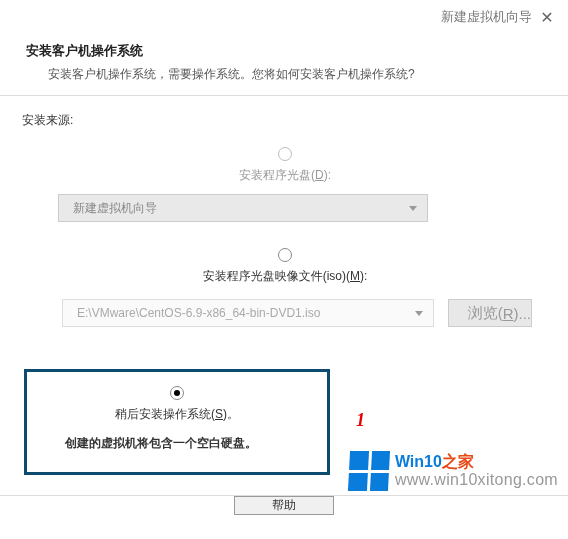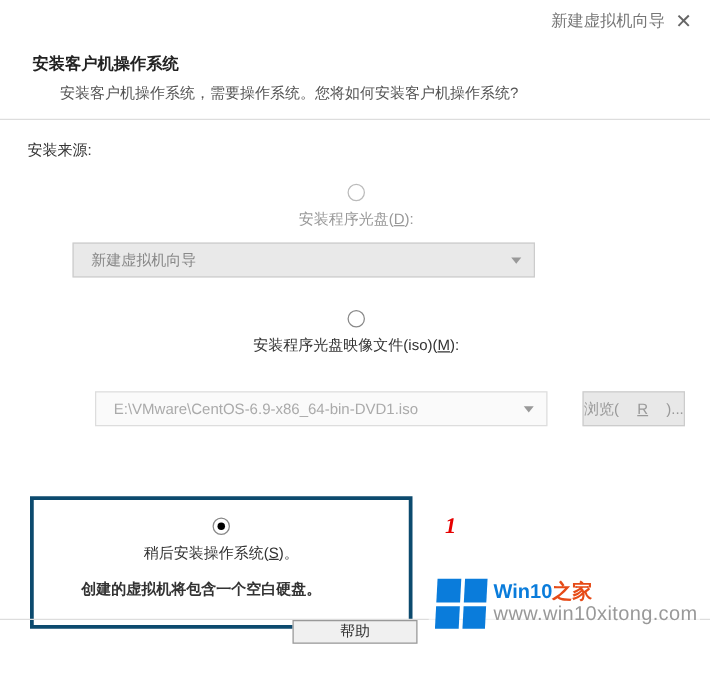--- a/index.html
+++ b/index.html
@@ -114,31 +114,31 @@
       border-left: 4px solid transparent;
       border-right: 4px solid transparent;
       border-top: 5px solid #999;
     }
     .iso-row {
       display: flex;
       align-items: center;
       gap: 10px;
       margin: 8px 0 38px 36px;
     }
-    .iso-row .dropdown { margin: 18px; width: 372px; }
+    .iso-row .dropdown { margin: 4px; width: 372px; }
     .browse-btn {
       width: 84px;
       height: 28px;
       background: #e8e8e8;
       border: 1px solid #ccc;
       color: #999;
-      font-size: 12px;
-      display: flex;
-      align-items: center;
-      justify-content: space-between;
+      font-size: 15px;
+      display: flex;
+      align-items: center;
+      justify-content: flex-end;
     }
     .red-box {
       border: 3px solid #0c4a6e;
       padding: 14px 16px 20px 16px;
       width: 306px;
       margin-left: 2px;
       position: relative;
     }
     .red-box .option-row { margin-bottom: 12px; }
     .sub-desc {
@@ -178,21 +178,21 @@
       display: flex;
       align-items: center;
       justify-content: center;
       font-size: 12px;
       color: #333;
       cursor: pointer;
     }
     .watermark {
       position: absolute;
       right: 8px;
-      bottom: 36px;
+      bottom: 48px;
       display: flex;
       align-items: center;
       gap: 6px;
       background: rgba(255,255,255,0.6);
       padding: 4px 2px 0 6px;
     }
     .winlogo {
       width: 40px;
       height: 40px;
       display: grid;

